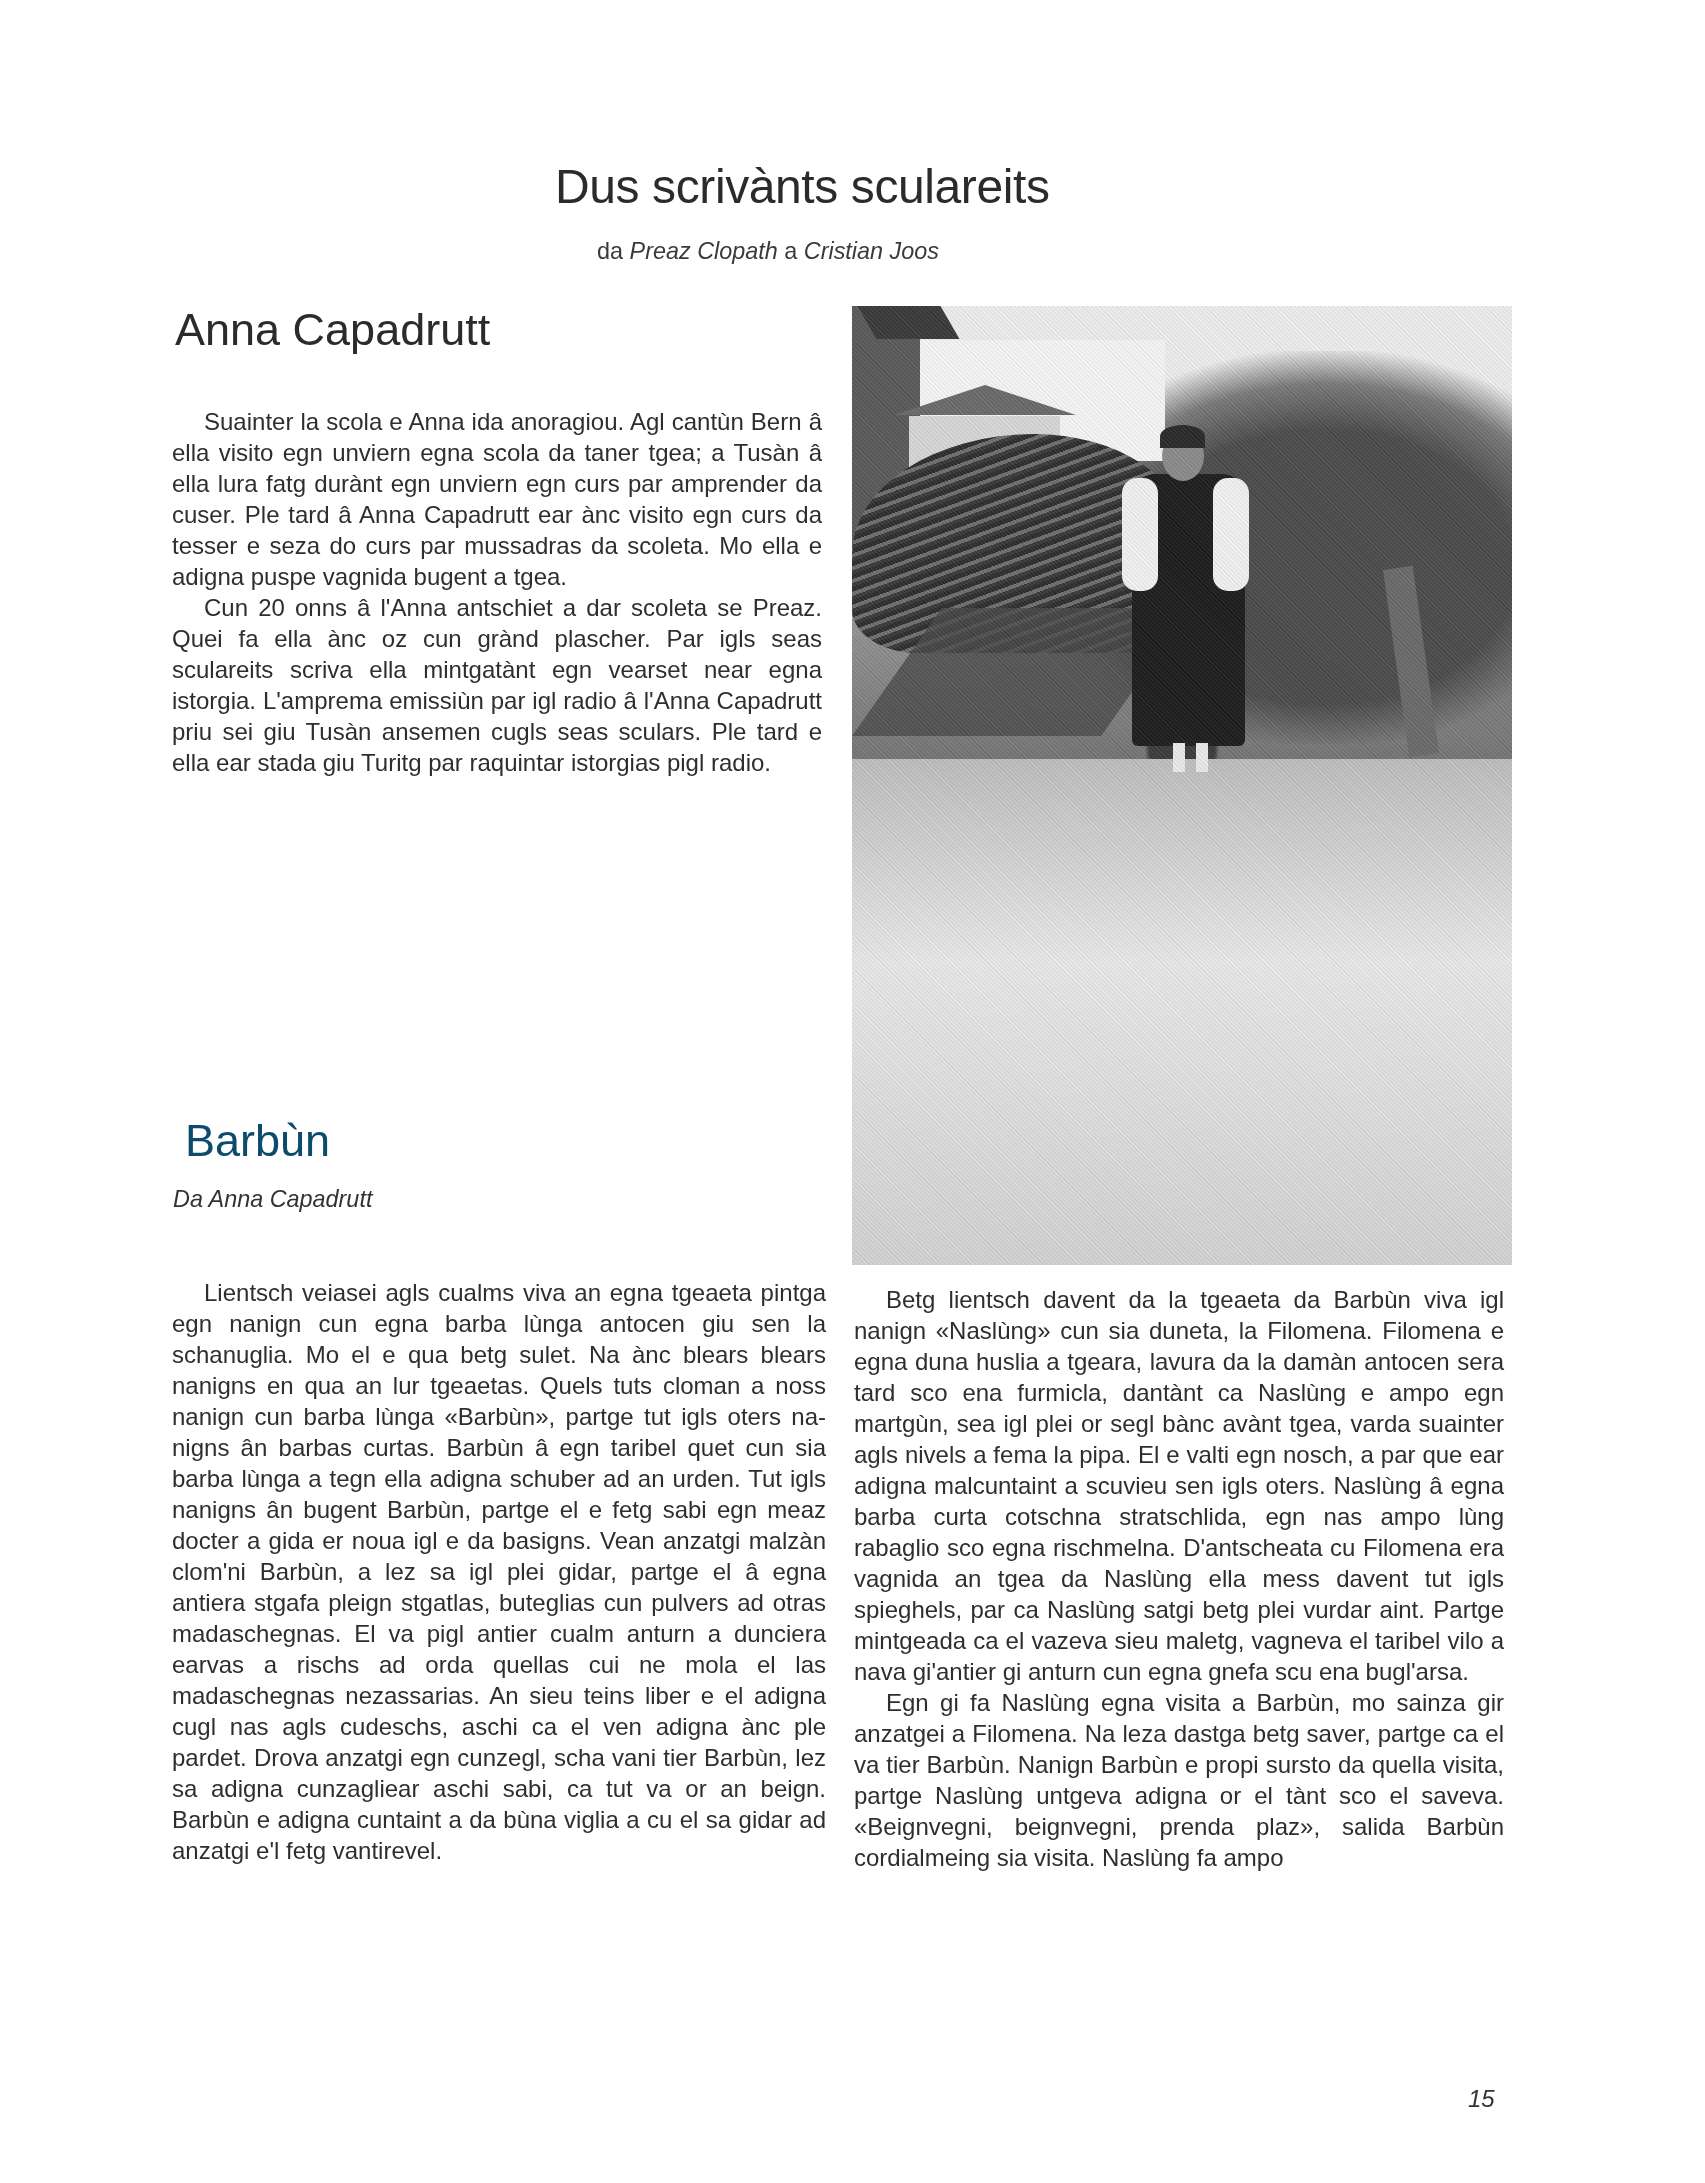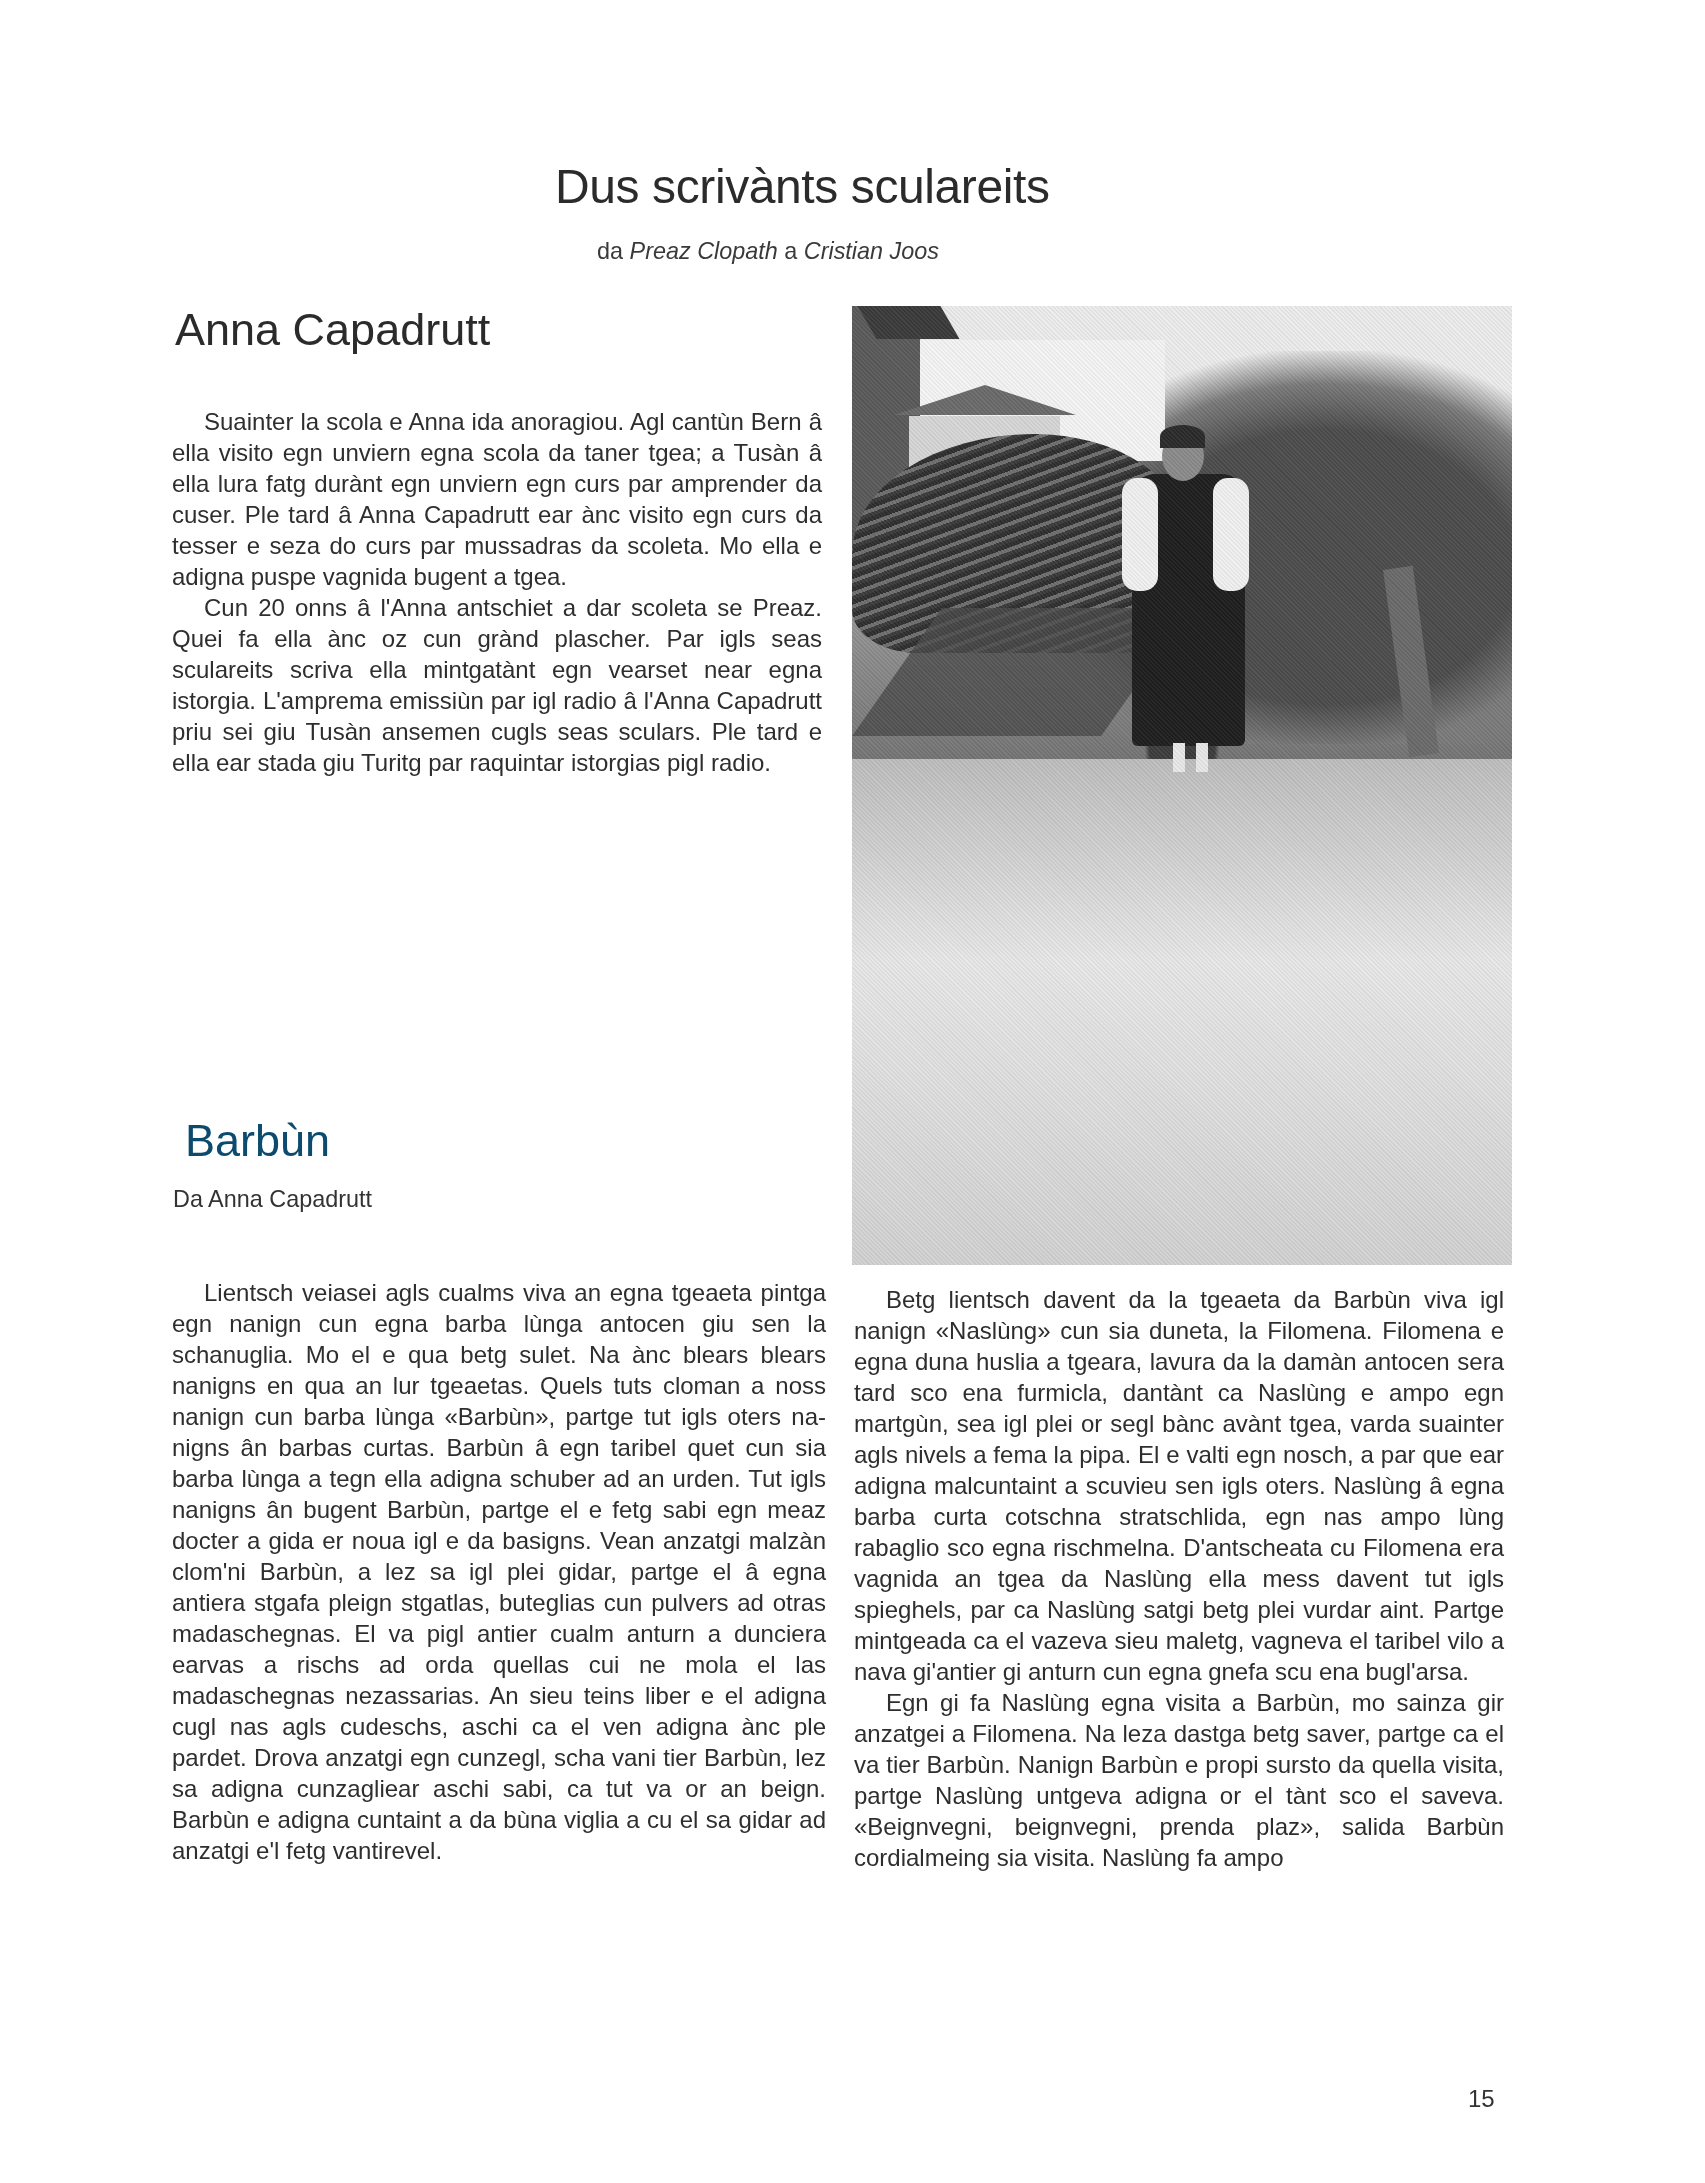--- a/index.html
+++ b/index.html
@@ -26,21 +26,21 @@
       text-align: justify; color: #2e2e2e;
     }
     .col p { margin: 0; text-indent: 32px; }
     #bio { left: 172px; top: 406px; width: 650px; }
     .h-barbun {
       position: absolute; left: 173px; top: 1103px;
       font-size: 45px; font-weight: normal; margin: 12px; color: #0c4a6e;
     }
     .sub-barbun {
       position: absolute; left: 173px; top: 1186px;
-      font-size: 23.4px; color: #333;
+      font-size: 23.4px; color: #333; font-style: italic;
     }
     #story-left { left: 172px; top: 1277px; width: 654px; }
     #story-right { left: 854px; top: 1284px; width: 650px; }
     .photo {
       position: absolute; left: 852px; top: 306px; width: 660px; height: 959px;
       overflow: hidden;
       background:
         radial-gradient(ellipse at 50% 46%, #3c3c3c 0 7%, transparent 8%),
         linear-gradient(180deg, #eeeeee 0%, #e4e4e4 20%, #9a9a9a 30%, #6e6e6e 50%, #8c8c8c 68%, #c8c8c8 85%, #e6e6e6 100%);
       filter: grayscale(1);
@@ -74,21 +74,21 @@
     .photo .sleeve-r { position: absolute; left: 361px; top: 172px; width: 36px; height: 113px; background: #f0f0f0; border-radius: 15px; }
     .photo .legs { position: absolute; left: 321px; top: 437px; width: 38px; height: 29px; background: repeating-linear-gradient(90deg, #e8e8e8 0 12px, transparent 12px 23px); }
     .photo .fence { position: absolute; left: 544px; top: 261px; width: 30px; height: 189px; background: #6a6a6a; transform: rotate(-8deg); }
     .photo .ground { position: absolute; left: 0; top: 453px; width: 100%; height: 506px; background: linear-gradient(180deg, #bdbdbd, #e8e8e8 40%, #d2d2d2); }
     .photo .shadow { position: absolute; left: 45px; top: 302px; width: 249px; height: 128px; background: #4a4a4a; transform: skewX(-35deg); opacity: 0.8; }
     .photo .grain {
       position: absolute; inset: 0;
       background: repeating-linear-gradient(45deg, rgba(0,0,0,0.05) 0 1.5px, rgba(255,255,255,0.05) 1.5px 3px);
     }
     .page-number {
-      position: absolute; left: 1468px; top: 2085px; font-size: 24px; color: #333;
+      position: absolute; left: 1468px; top: 2085px; font-size: 24px; color: #333; font-style: italic;
     }
   </style>
 </head>
 <body>
 
 <h1 class="title">Dus scrivànts sculareits</h1>
 <div class="byline"><span>da </span><i>Preaz Clopath</i><span> a </span><i>Cristian Joos</i></div>
 
 <h2 class="h-anna">Anna Capadrutt</h2>
 

